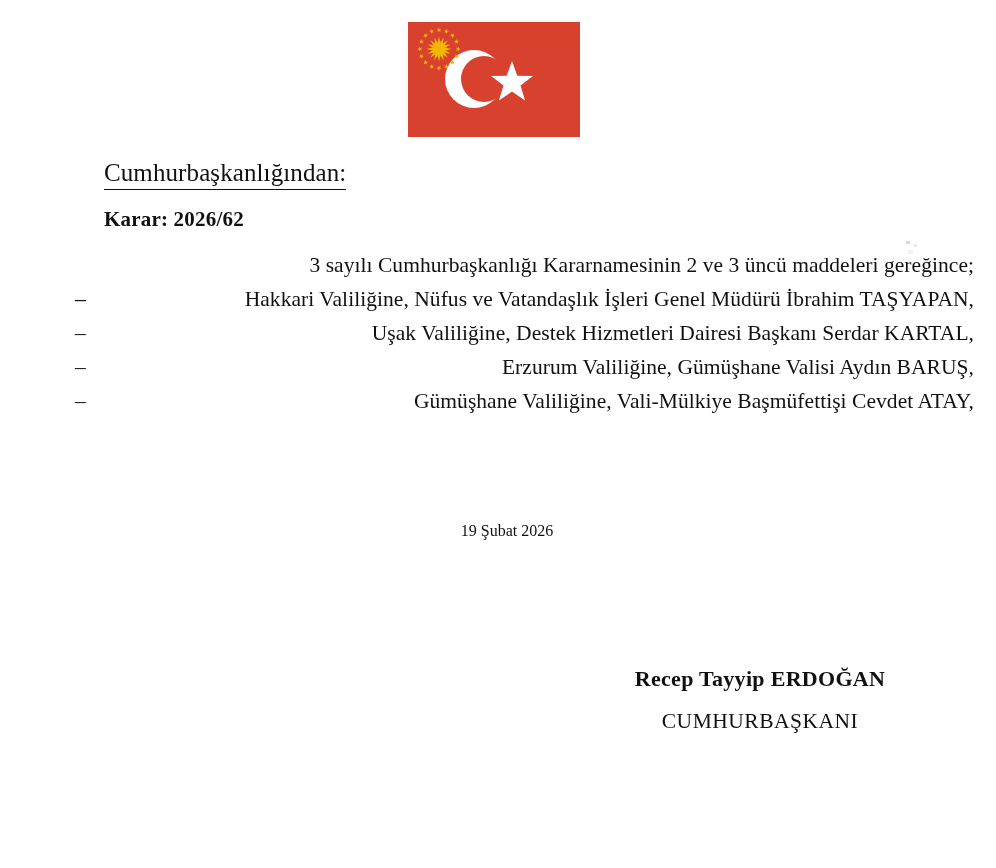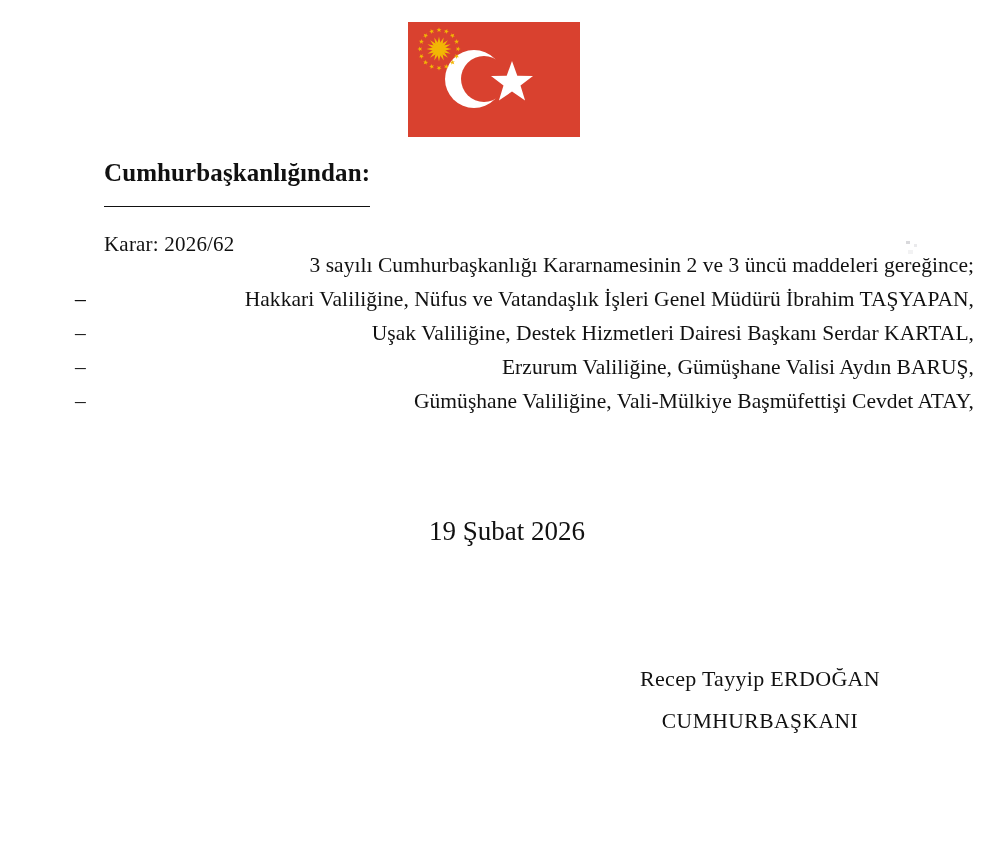--- a/index.html
+++ b/index.html
@@ -31,37 +31,37 @@
   }
 
   
   .doc-header {
     position: absolute;
     left: 0;
     top: 158px;
     width: 996px;
   }
   .issuer {
-    margin: 0 0 18px 104px;
+    margin: 0 0 10px 104px;
     font-size: 25px;
     line-height: 30px;
-    font-weight: 700;
+    font-weight: 400;
     letter-spacing: .1px;
     display: inline-block;
     border-bottom: 1.6px solid #111;
-    padding-bottom: 18px;
+    padding-bottom: 1px;
   }
   .issuer-line {
     margin-left: 0;
   }
   .decision-no {
     margin: 6px 0 0 104px;
     font-size: 21px;
     line-height: 26px;
-    font-weight: normal;
+    font-weight: bold;
     letter-spacing: .2px;
   }
 
   
   .doc-body {
     position: absolute;
     left: 44px;
     top: 248px;
     width: 930px;
     font-size: 21.5px;
@@ -93,39 +93,39 @@
     letter-spacing: .05px;
   }
 
   
   .doc-date {
     position: absolute;
     top: 516px;
     left: 0;
     width: 996px;
     text-align: center;
-    font-size: 27px;
+    font-size: 16px;
     line-height: 30px;
     padding-left: 18px;
     box-sizing: border-box;
   }
 
   
   .signature {
     position: absolute;
     top: 664px;
     left: 560px;
     width: 400px;
     text-align: center;
   }
   .signer-name {
     margin: 0;
     font-size: 22px;
     line-height: 30px;
-    font-weight: normal;
+    font-weight: bold;
     letter-spacing: .3px;
   }
   .signer-title {
     margin: 12px 0 0 0;
     font-size: 21.5px;
     line-height: 30px;
     font-weight: 400;
     letter-spacing: .5px;
     text-align: center;
   }

